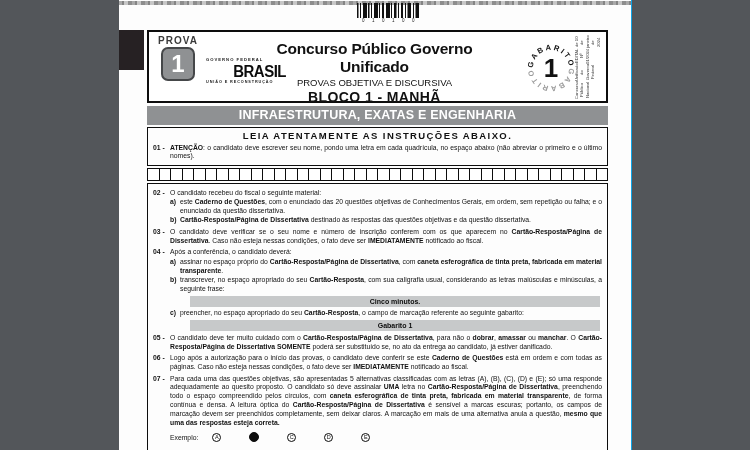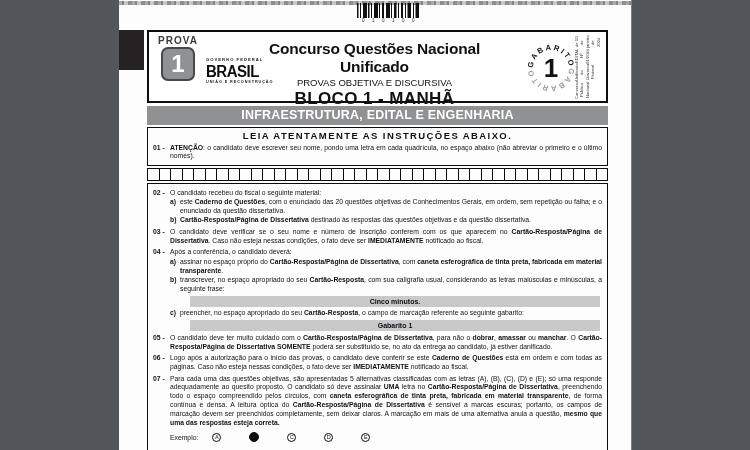--- a/index.html
+++ b/index.html
@@ -23,26 +23,26 @@
   
   .header-box { position:absolute; left:28px; top:30px; width:461px; height:73px;
                 border:2px solid #0d0d0d; background:#fff; }
   .prova { position:absolute; left:7px; top:3px; width:44px; text-align:center; }
   .prova-label { font-size:10px; font-weight:bold; letter-spacing:1px; color:#3b3b3b; }
   .prova-box { width:34px; height:34px; margin:1px auto 0; background:#8f9193; border:2px solid #454749;
                border-radius:7px; color:#fff; font-size:24px; font-weight:bold; line-height:30px; text-align:center; }
   .gov { position:absolute; left:57px; top:25px; width:80px; }
   .gov-top { font-size:4.2px; font-weight:bold; letter-spacing:1px; color:#1a1a1a; }
   .gov-name { font-size:15px; font-weight:900; letter-spacing:-.5px; color:#0c0c0c; line-height:1; margin-top:1px;
-              transform:scaleY(1.05); transform-origin:left top; }
+              transform:scaleY(1.05); transform-origin:left top;text-align:right; }
   .gov-bottom { font-size:3.8px; font-weight:bold; letter-spacing:.9px; color:#1a1a1a; margin-top:1.5px; }
   .titles { position:absolute; left:98px; right:104px; top:8px; text-align:center; }
   .title-main { font-size:15.5px; font-weight:bold; letter-spacing:-.2px; }
   .title-sub { font-size:9.5px; font-weight:normal; margin-top:1px; }
-  .title-bloco { font-size:17px; font-weight:bold; letter-spacing:.4px; margin-top:1px; }
+  .title-bloco { font-size:14px; font-weight:bold; letter-spacing:.4px; margin-top:1px; }
   .stamp { position:absolute; right:30px; top:11px; }
   .edital { position:absolute; right:5px; top:7px; height:60px; display:flex; flex-direction:row;
             writing-mode:vertical-rl; transform:rotate(180deg); font-size:4.2px; line-height:1.3;
             color:#333; text-align:center; }
   .edital span { display:block; }
 
   
   .banner { position:absolute; left:28px; top:106px; width:461px; height:19px; background:#8f9193;
             color:#fff; font-weight:bold; font-size:12.5px; letter-spacing:.2px; text-align:center; line-height:19px; }
 
@@ -115,21 +115,21 @@
         <div class="prova-box">1</div>
       </div>
 
       <div class="gov">
         <div class="gov-top">GOVERNO FEDERAL</div>
         <div class="gov-name">BRASIL</div>
         <div class="gov-bottom">UNIÃO E RECONSTRUÇÃO</div>
       </div>
 
       <div class="titles">
-        <div class="title-main">Concurso Questões Nacional Unificado</div>
+        <div class="title-main">Concurso Público Governo Unificado</div>
         <div class="title-sub">PROVAS OBJETIVA E DISCURSIVA</div>
         <div class="title-bloco">BLOCO 1 - MANHÃ</div>
       </div>
 
       <svg class="stamp" width="50" height="50" viewBox="0 0 50 50">
         <defs>
           <path id="arcT" d="M 7,25 A 18,18 0 0 1 43,25" fill="none"></path>
           <path id="arcB" d="M 43,25 A 18,18 0 0 1 7,25" fill="none"></path>
         </defs>
         <text font-size="7.5" font-weight="bold" letter-spacing="2" fill="#111" font-family="Liberation Sans, sans-serif">
@@ -142,21 +142,21 @@
       </svg>
 
       <div class="edital">
         <span>Concurso Público Nacional</span>
         <span>Unificado do Governo Federal</span>
         <span>EDITAL Nº 01/2024</span>
         <span>de 10 de janeiro de 2024</span>
       </div>
     </div>
 
-    <div class="banner">INFRAESTRUTURA, EDITAL E ENGENHARIA</div>
+    <div class="banner">INFRAESTRUTURA, EXATAS E ENGENHARIA</div>
 
     <div class="box1">
       <div class="leia">LEIA ATENTAMENTE AS INSTRUÇÕES ABAIXO.</div>
       <div class="item">
         <span class="inum">01 -</span>
         <span class="itext"><b>ATENÇÃO</b><span>: o candidato deve escrever seu nome, pondo uma letra em cada quadrícula, no espaço abaixo (não abreviar o primeiro e o último nomes).</span></span>
       </div>
     </div>
 
     <div class="name-grid">

